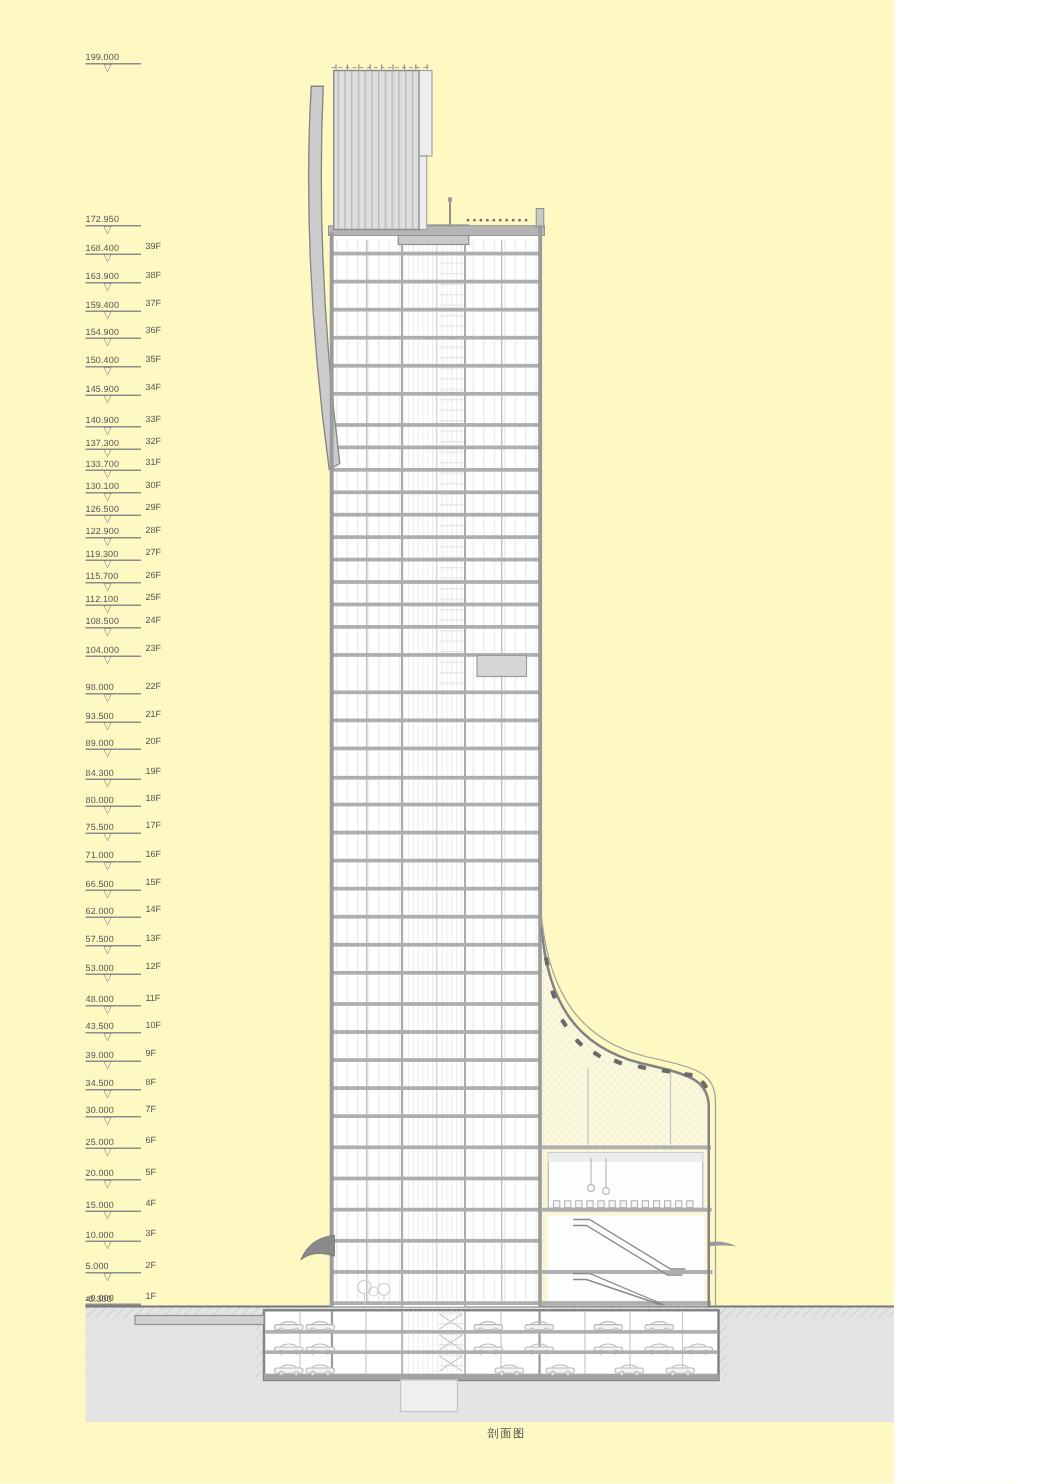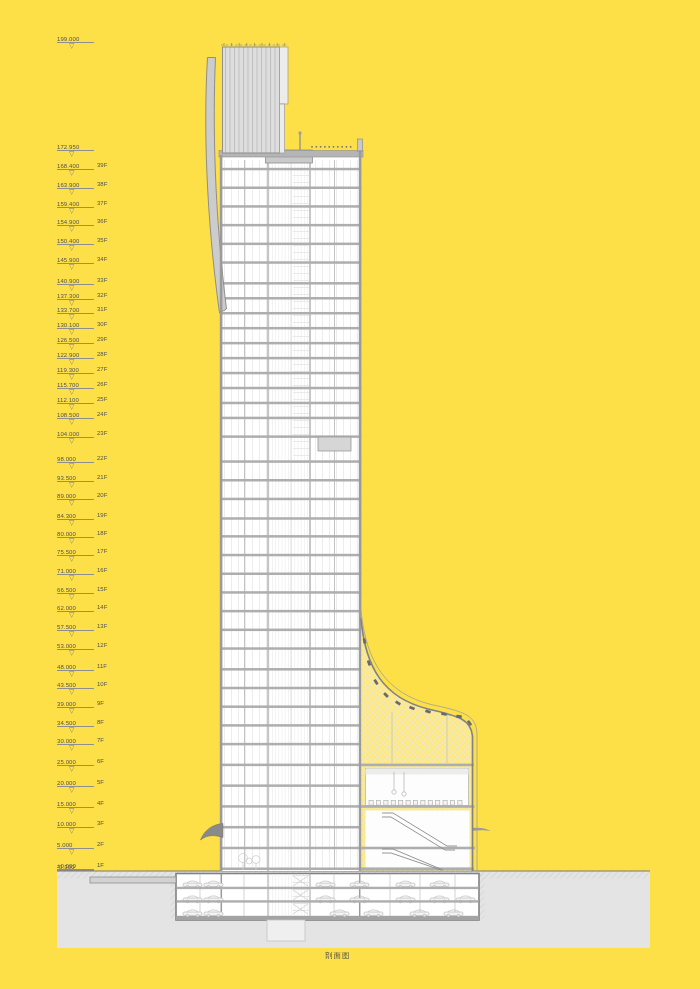--- a/index.html
+++ b/index.html
@@ -1,16 +1,16 @@
 <!DOCTYPE html>
 <html><head>
 <meta charset="utf-8">
 <style>
   html,body{margin:0;padding:0;background:#ffffff;}
-  .sheet{position:relative;width:700px;height:989px;background:#fde047;overflow:hidden;
+  .sheet{position:relative;width:596px;height:989px;background:#fef9c3;overflow:hidden;
          font-family:"Liberation Sans",sans-serif;}
   #bs{position:absolute;left:0;top:0;}
   .lvl{position:absolute;left:56px;width:130px;height:0;}
   .lvl .ln{position:absolute;left:1px;top:-1px;width:37px;height:1px;background:#8e8e8e;}
   .lvl .el{position:absolute;left:1px;bottom:1px;font-size:6px;line-height:6px;color:#555;
            white-space:nowrap;letter-spacing:.1px;}
   .lvl .tri{position:absolute;left:13px;top:-1px;font-size:7px;line-height:7px;color:#7d7d7d;}
   .lvl .fl{position:absolute;left:41px;bottom:2px;font-size:6px;line-height:6px;color:#555;}
   .caption{position:absolute;left:325px;top:951px;font-size:7.5px;color:#4a4a4a;
            letter-spacing:1px;}

